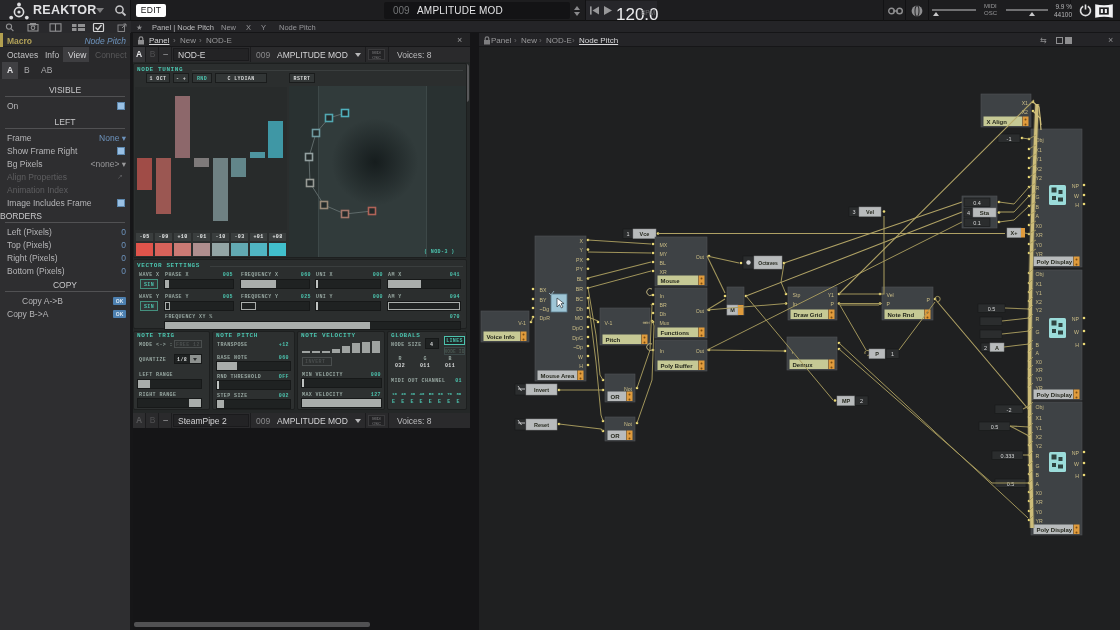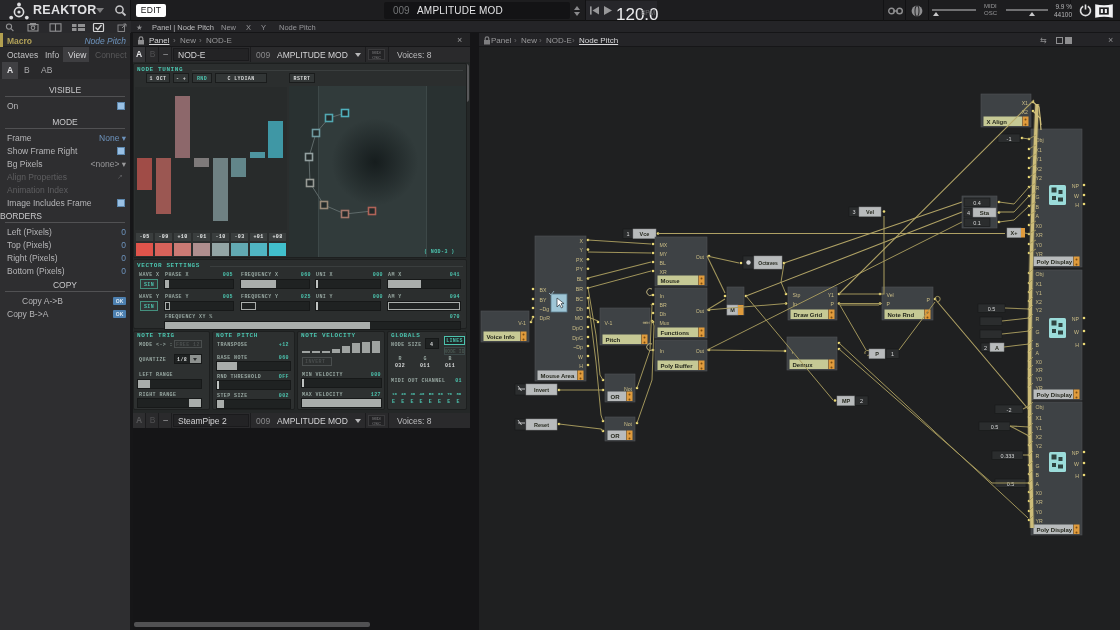--- a/index.html
+++ b/index.html
@@ -131,21 +131,21 @@
 
 <div class="ab" style="left:0;top:62px;width:130px;height:17px;background:#29292b"></div>
 <div class="ab" style="left:2px;top:62px;width:16px;height:17px;background:#404043"></div>
 <div class="ab" style="left:7px;top:65px;color:#e0e0e2;font-size:8.5px;font-weight:bold">A</div>
 <div class="ab" style="left:24px;top:65px;color:#aaaaac;font-size:8.5px">B</div>
 <div class="ab" style="left:41px;top:65px;color:#aaaaac;font-size:8.5px">AB</div>
 <div class="ab" style="left:0;top:85px;width:130px;text-align:center;color:#c9c9cb;font-size:8.5px">VISIBLE</div>
 <div class="ab" style="left:5px;top:96px;width:120px;height:1px;background:#515153"></div>
 <div class="ab" style="left:7px;top:101px;color:#b6b6b8;font-size:8.5px">On</div>
 <div class="ab" style="left:117px;top:102px;width:8px;height:8px;background:#99c0e4;border:1px solid #5d87ad"></div>
-<div class="ab" style="left:0;top:117px;width:130px;text-align:center;color:#c9c9cb;font-size:8.5px">MODE</div>
+<div class="ab" style="left:0;top:117px;width:130px;text-align:center;color:#c9c9cb;font-size:8.5px">LEFT</div>
 <div class="ab" style="left:5px;top:128px;width:120px;height:1px;background:#515153"></div>
 <div class="ab" style="left:7px;top:133px;color:#b6b6b8;font-size:8.5px">Frame</div>
 <div class="ab" style="left:80px;top:133px;width:46px;text-align:right;color:#6d93bd;font-size:8.5px">None ▾</div>
 <div class="ab" style="left:7px;top:146px;color:#b6b6b8;font-size:8.5px">Show Frame Right</div>
 <div class="ab" style="left:117px;top:147px;width:8px;height:8px;background:#99c0e4;border:1px solid #5d87ad"></div>
 <div class="ab" style="left:7px;top:159px;color:#b6b6b8;font-size:8.5px">Bg Pixels</div>
 <div class="ab" style="left:80px;top:159px;width:46px;text-align:right;color:#9a9a9c;font-size:8.5px">&lt;none&gt; ▾</div>
 <div class="ab" style="left:7px;top:172px;color:#5e5e60;font-size:8.5px">Align Properties</div>
 <div class="ab" style="left:117px;top:173px;color:#5e5e60;font-size:7px">↗</div>
 <div class="ab" style="left:7px;top:185px;color:#5e5e60;font-size:8.5px">Animation Index</div>

